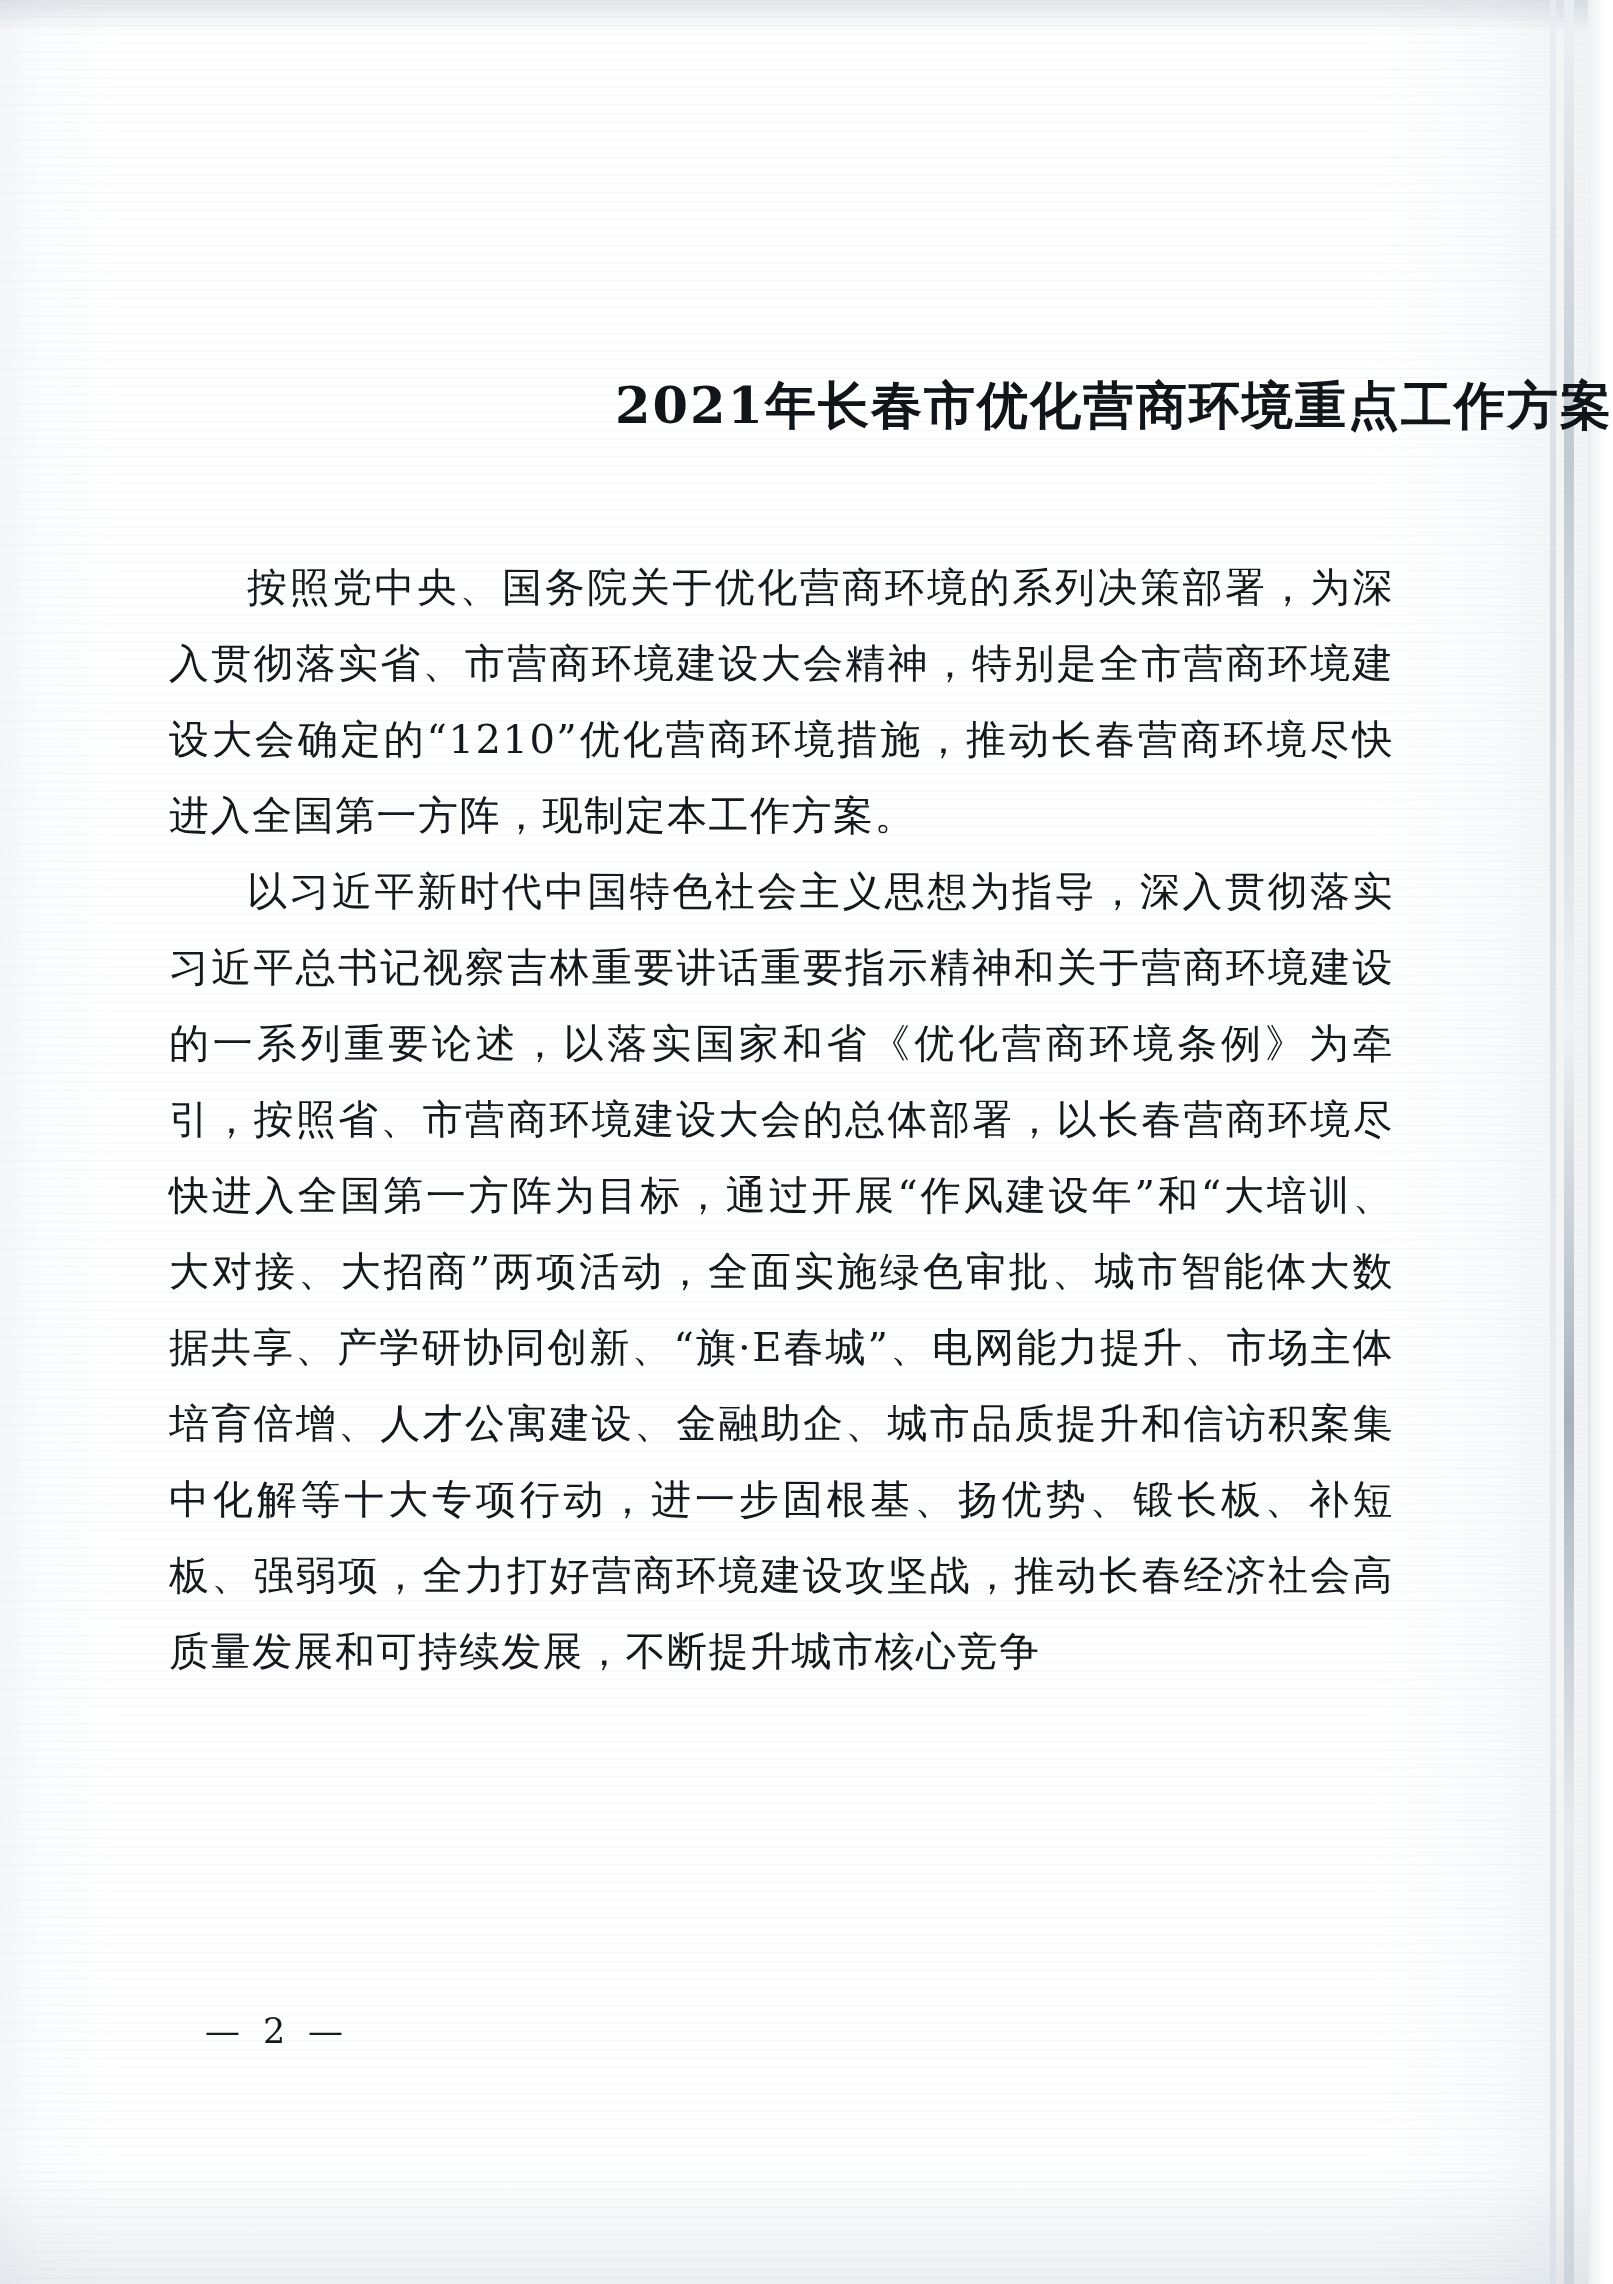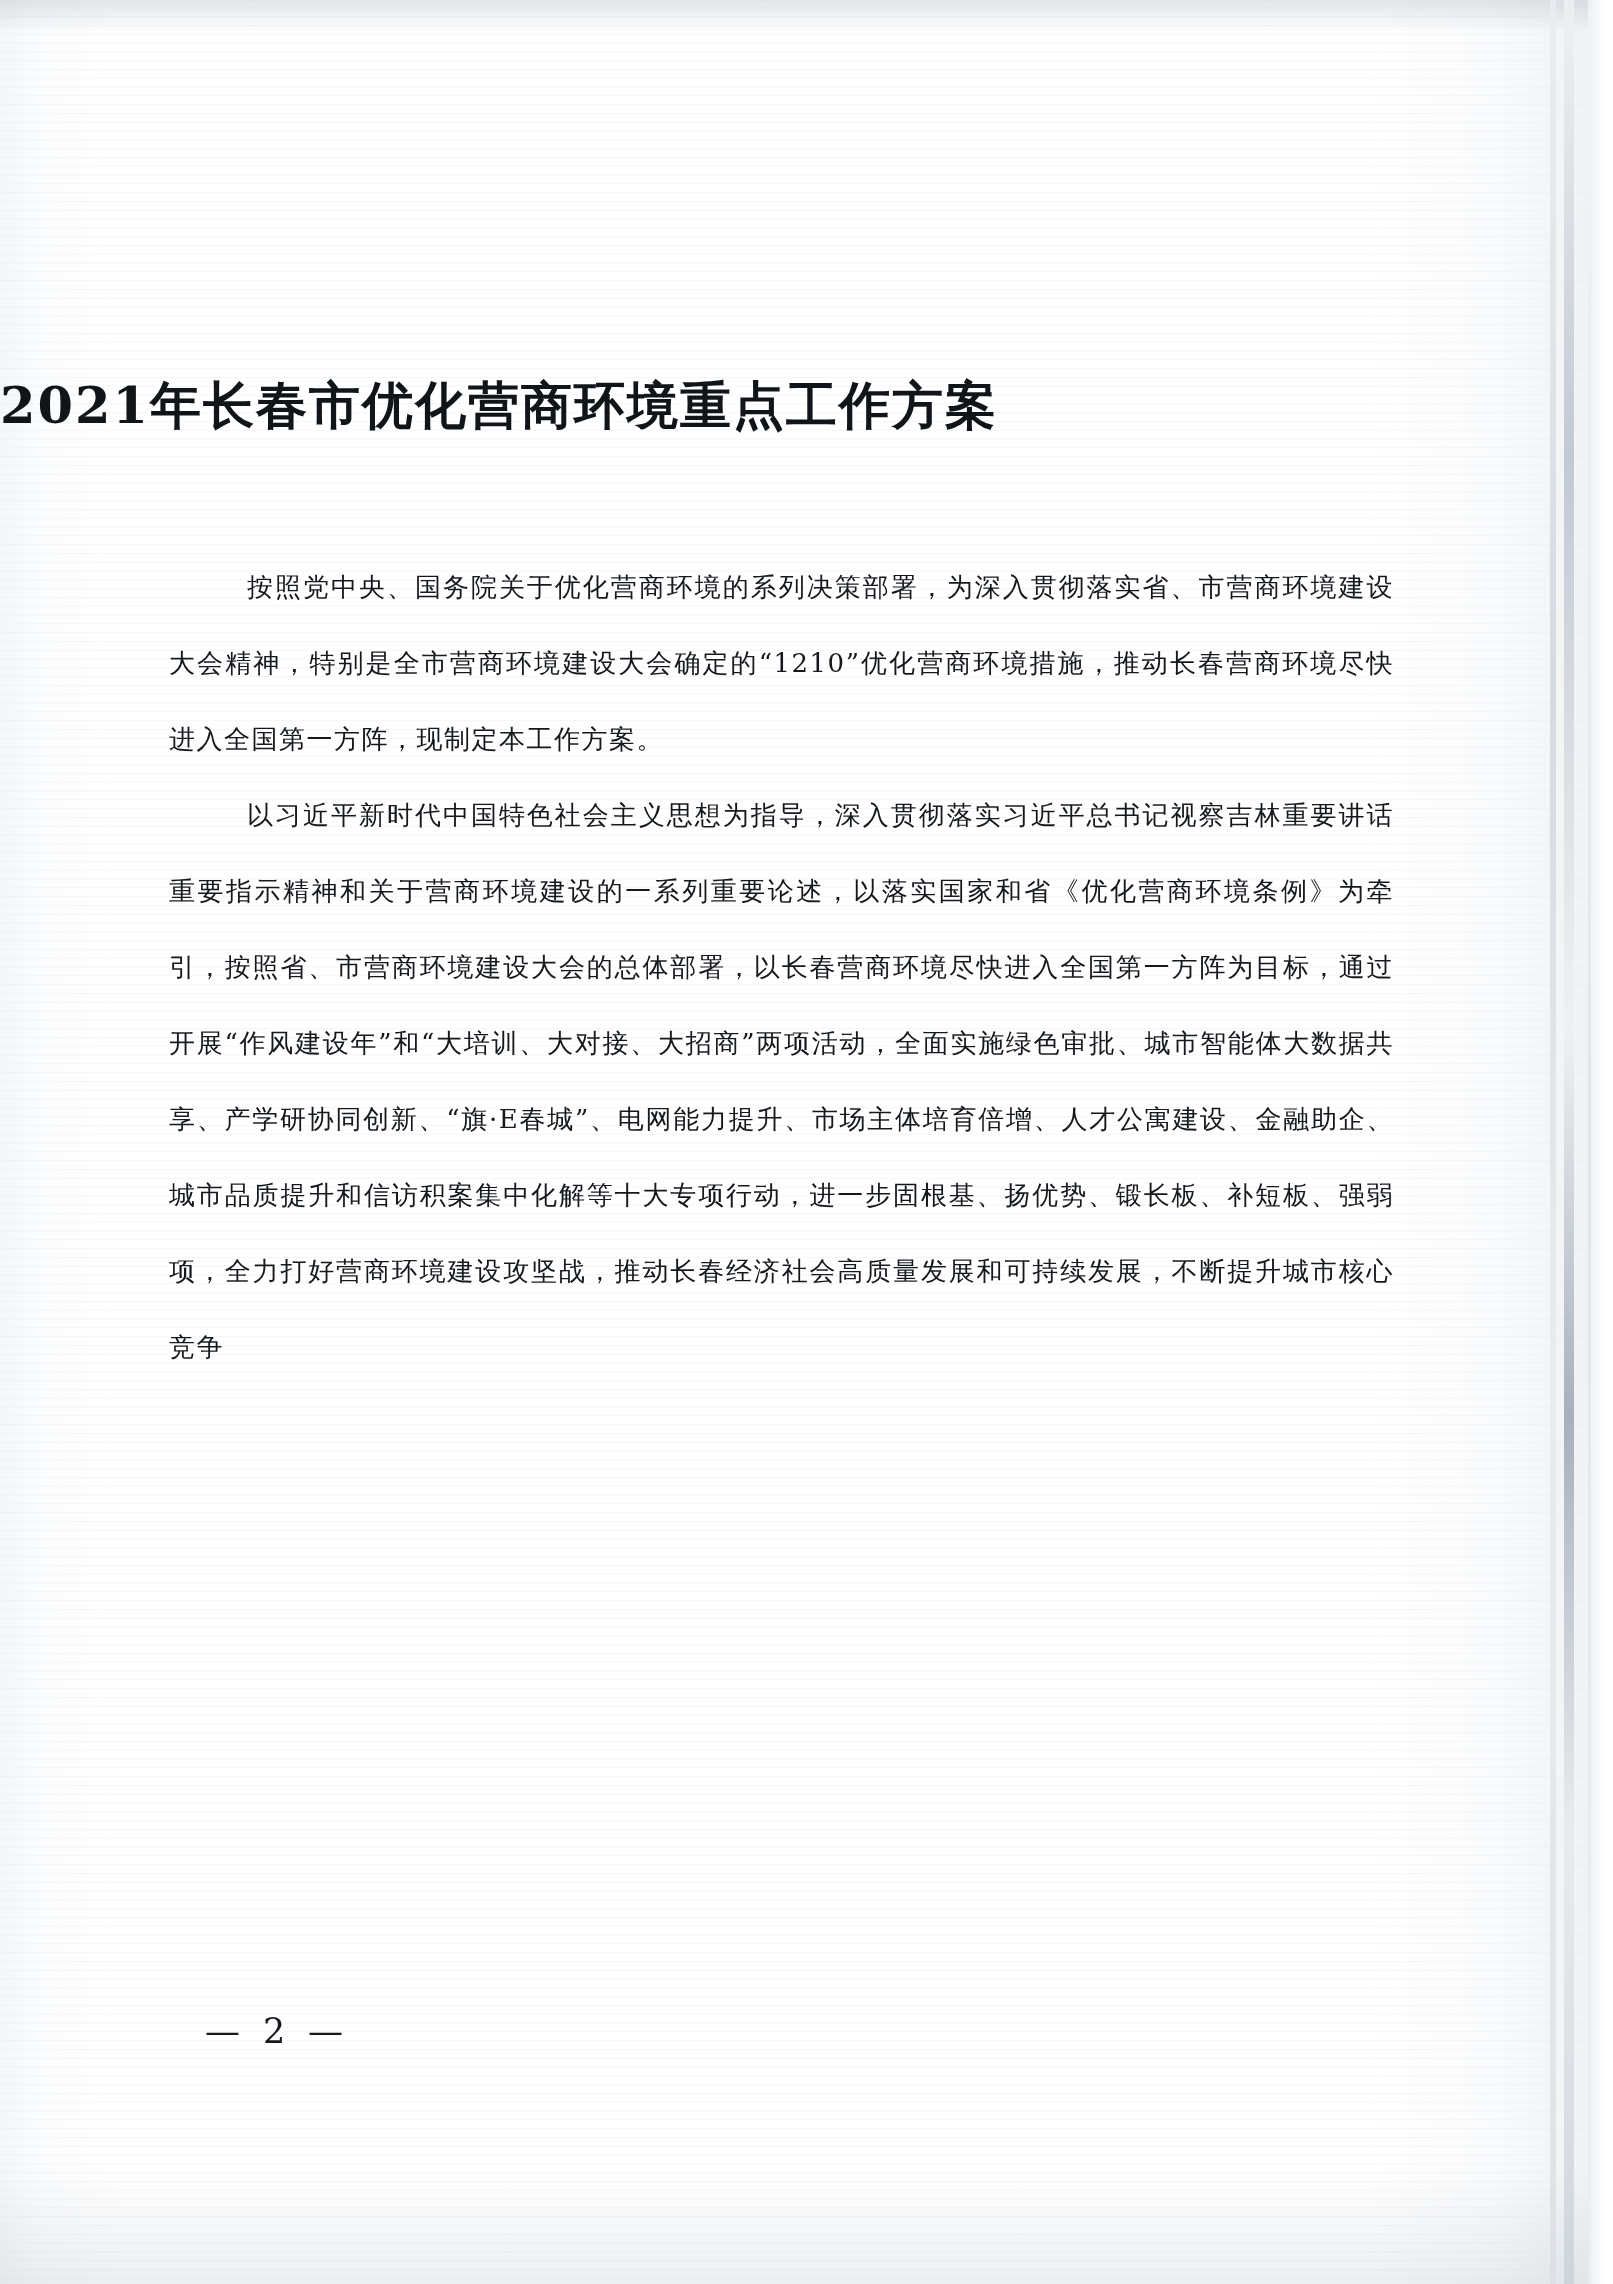--- a/index.html
+++ b/index.html
@@ -81,38 +81,38 @@
     left: 0; top: 0;
     width: 1613px;
     height: 2285px;
   }
 
   .doc-title {
     position: absolute;
     left: 0;
     top: 372px;
     width: 1613px;
-    text-align: left;
+    text-align: right;
     font-family: "DejaVu Serif", "Liberation Serif", serif;
     font-weight: 700;
     font-size: 51px;
     letter-spacing: 2px;
     color: #111418;
   }
 
   .body-block {
     position: absolute;
     left: 169px;
     top: 549px;
     width: 1225px;
   }
 
   p.para {
     margin: 0 0 0 0;
-    font-size: 26px;
+    font-size: 40px;
     line-height: 76px;
     color: #15181c;
     text-align: justify;
     text-justify: inter-ideograph;
     text-indent: 78px;
     letter-spacing: 1.5px;
     font-family: "DejaVu Serif", "Liberation Serif", serif;
   }
 
   p.heading {

